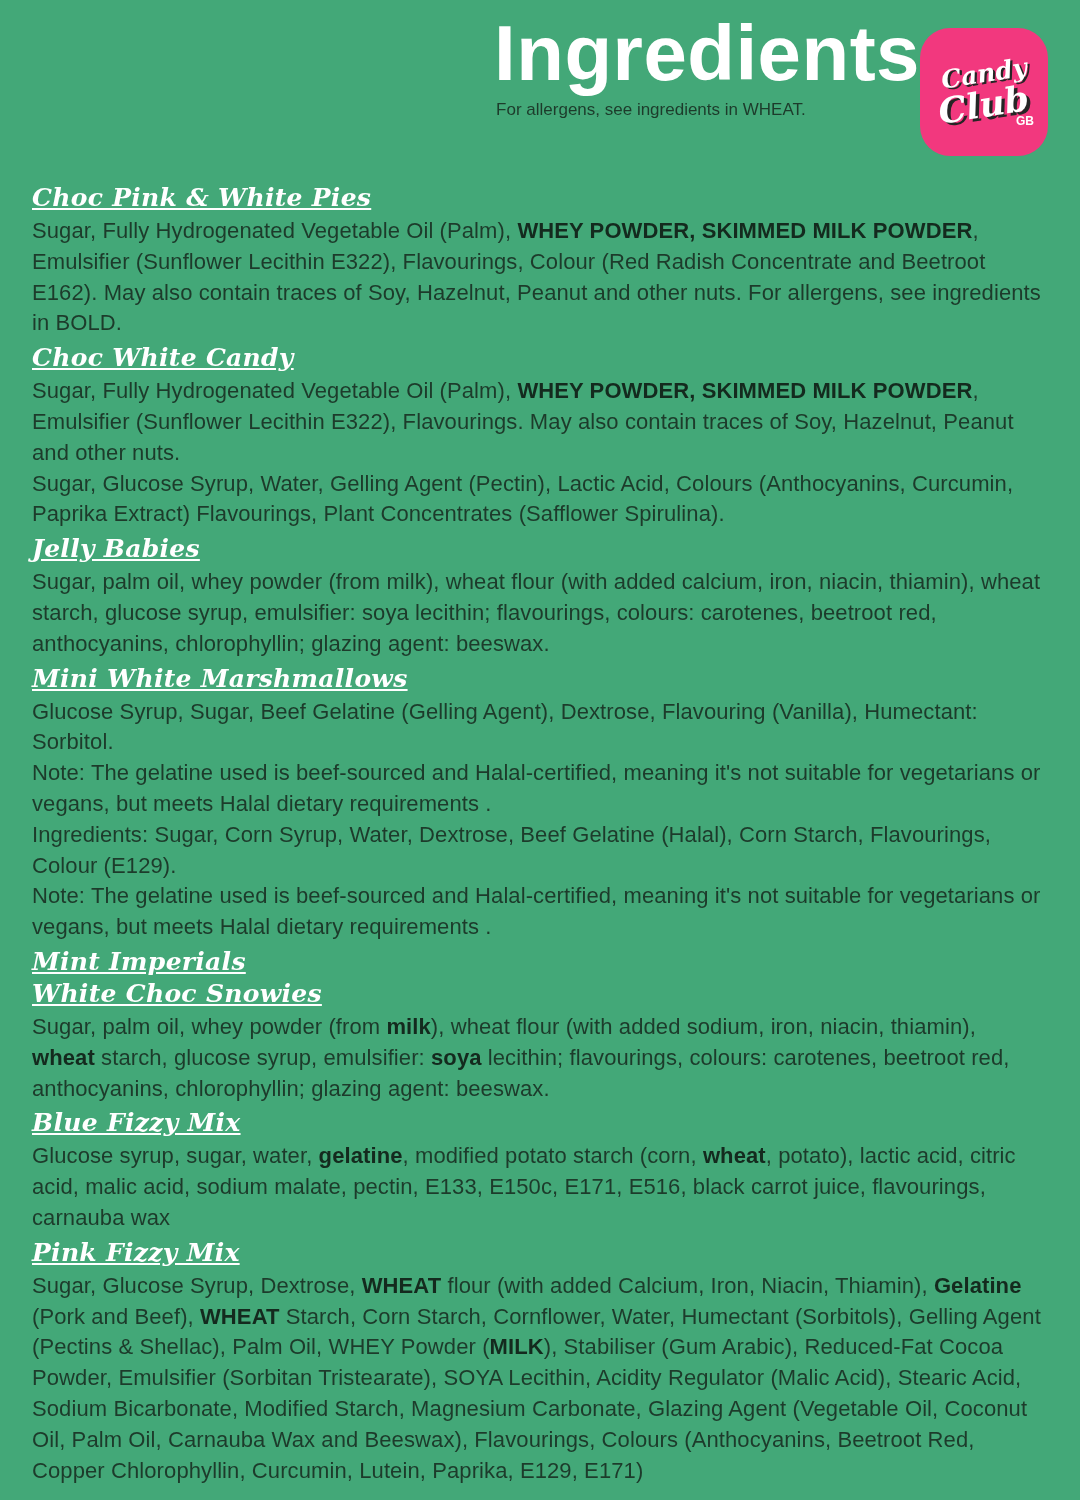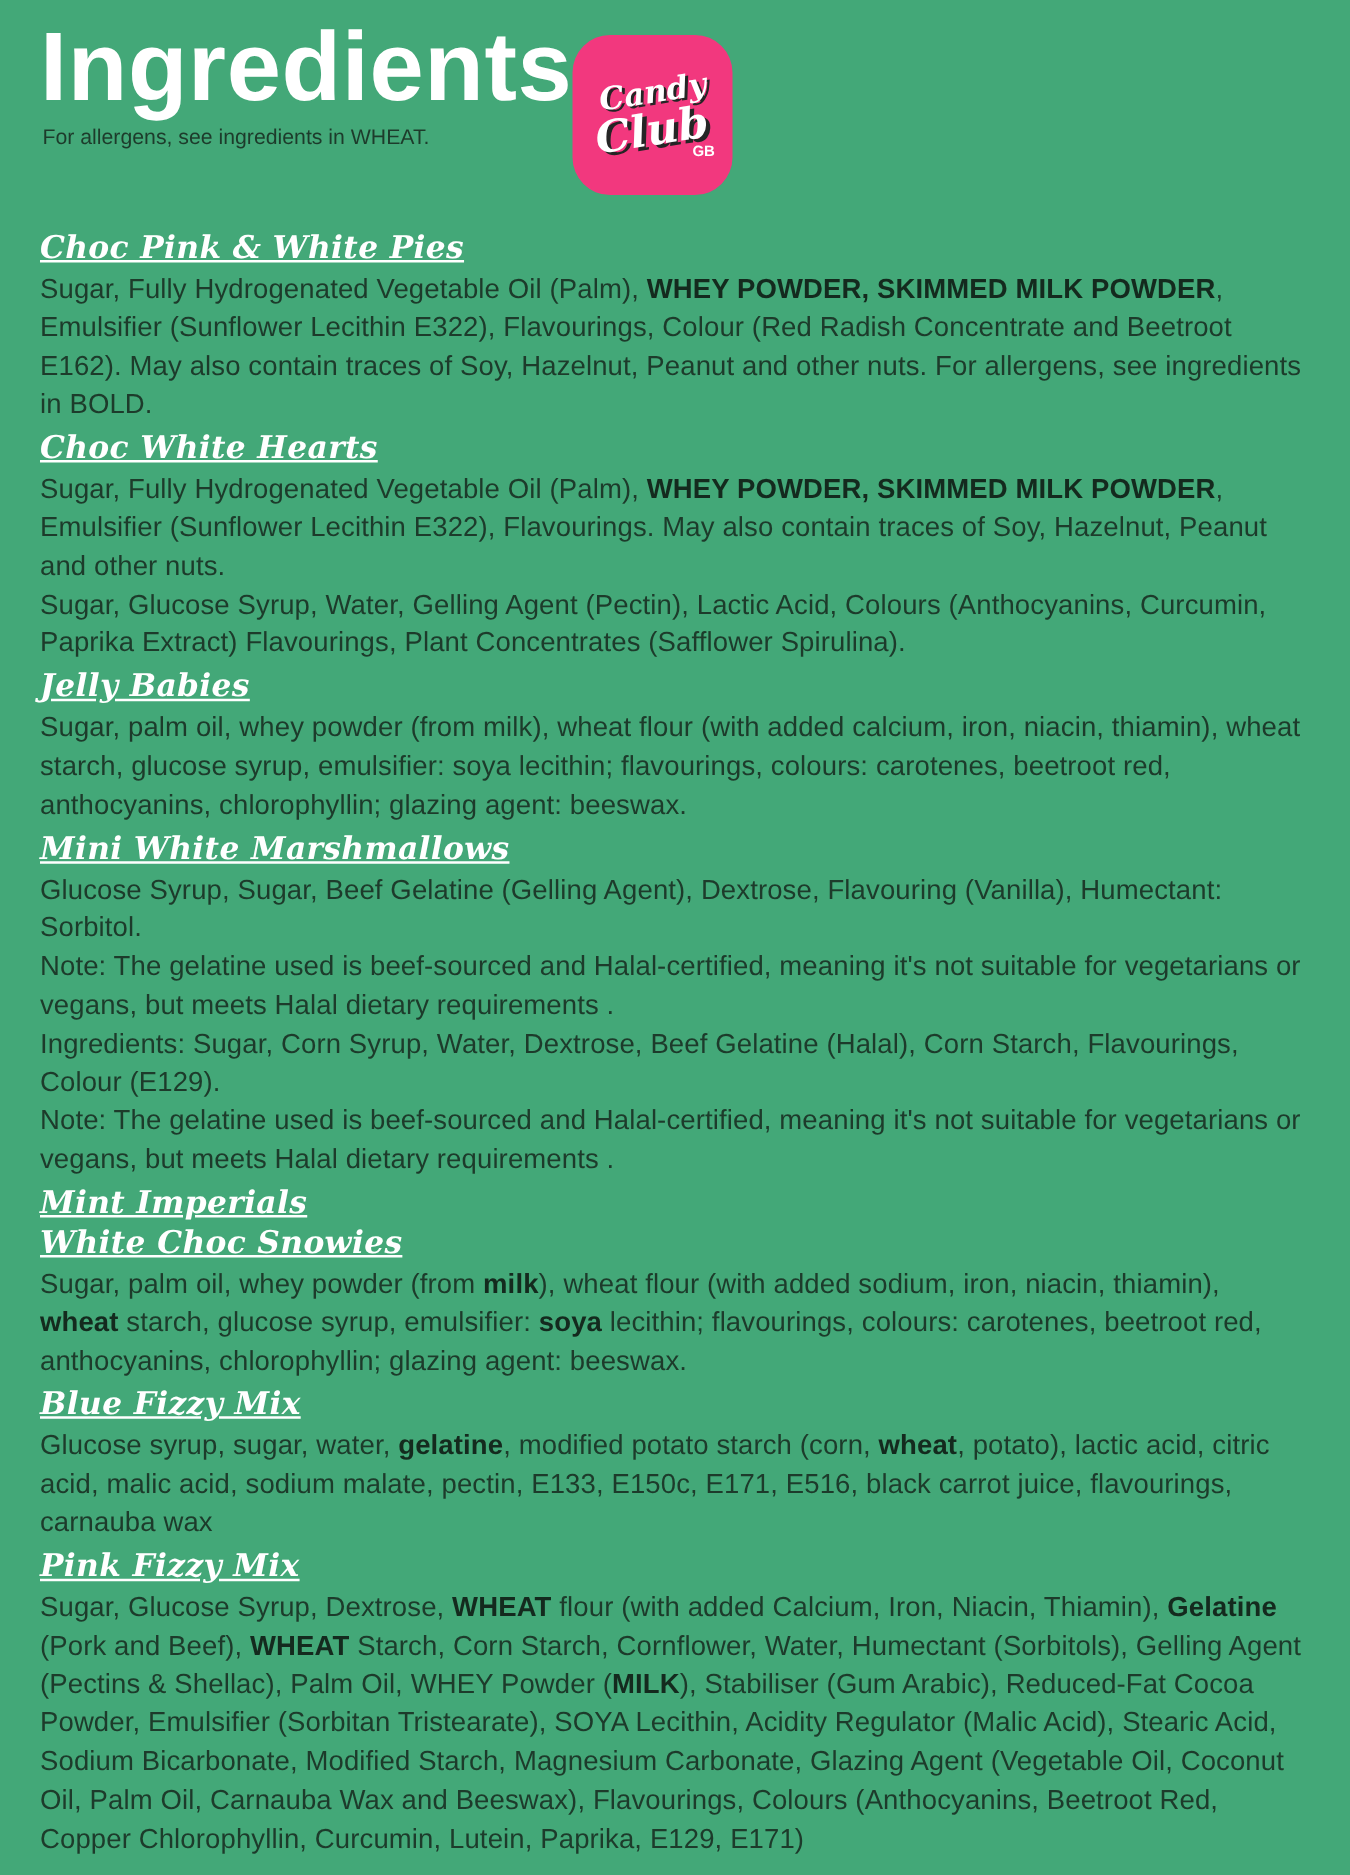--- a/index.html
+++ b/index.html
@@ -14,21 +14,21 @@
   body{
     width:1080px;height:1500px;
     background:var(--bg);
     color:var(--ink);
     font-family:"Liberation Sans",sans-serif;
     padding:0 32px;
     overflow:hidden;
   }
   .header-row{
     display:flex;
-    justify-content:flex-start;
+    justify-content:flex-end;
     align-items:flex-start;
   }
   h1.page-title{
     margin:14px 0 0;
     font-size:78px;
     line-height:1.0;
     font-weight:800;
     color:var(--white);
     letter-spacing:0.5px;
   }
@@ -113,21 +113,21 @@
   </div>
 </header>
 
 <main>
   <section class="ing-section">
     <h2 class="sec-heading">Choc Pink &amp; White Pies</h2>
     <p class="sec-body"><span>Sugar, Fully Hydrogenated Vegetable Oil (Palm), </span><strong>WHEY POWDER, SKIMMED MILK POWDER</strong><span>, Emulsifier (Sunflower Lecithin E322), Flavourings, Colour (Red Radish Concentrate and Beetroot E162). May also contain traces of Soy, Hazelnut, Peanut and other nuts. For allergens, see ingredients in BOLD.</span></p>
   </section>
 
   <section class="ing-section">
-    <h2 class="sec-heading">Choc White Hearts</h2>
+    <h2 class="sec-heading">Choc White Candy</h2>
     <p class="sec-body"><span>Sugar, Fully Hydrogenated Vegetable Oil (Palm), </span><strong>WHEY POWDER, SKIMMED MILK POWDER</strong><span>, Emulsifier (Sunflower Lecithin E322), Flavourings. May also contain traces of Soy, Hazelnut, Peanut and other nuts.</span></p>
   </section>
 
   <section class="ing-section">
     <p class="sec-body"><span>Sugar, Glucose Syrup, Water, Gelling Agent (Pectin), Lactic Acid, Colours (Anthocyanins, Curcumin, Paprika Extract) Flavourings, Plant Concentrates (Safflower Spirulina).</span></p>
   </section>
 
   <section class="ing-section">
     <h2 class="sec-heading">Jelly Babies</h2>
     <p class="sec-body"><span>Sugar, palm oil, whey powder (from milk), wheat flour (with added calcium, iron, niacin, thiamin), wheat starch, glucose syrup, emulsifier: soya lecithin; flavourings, colours: carotenes, beetroot red, anthocyanins, chlorophyllin; glazing agent: beeswax.</span></p>

